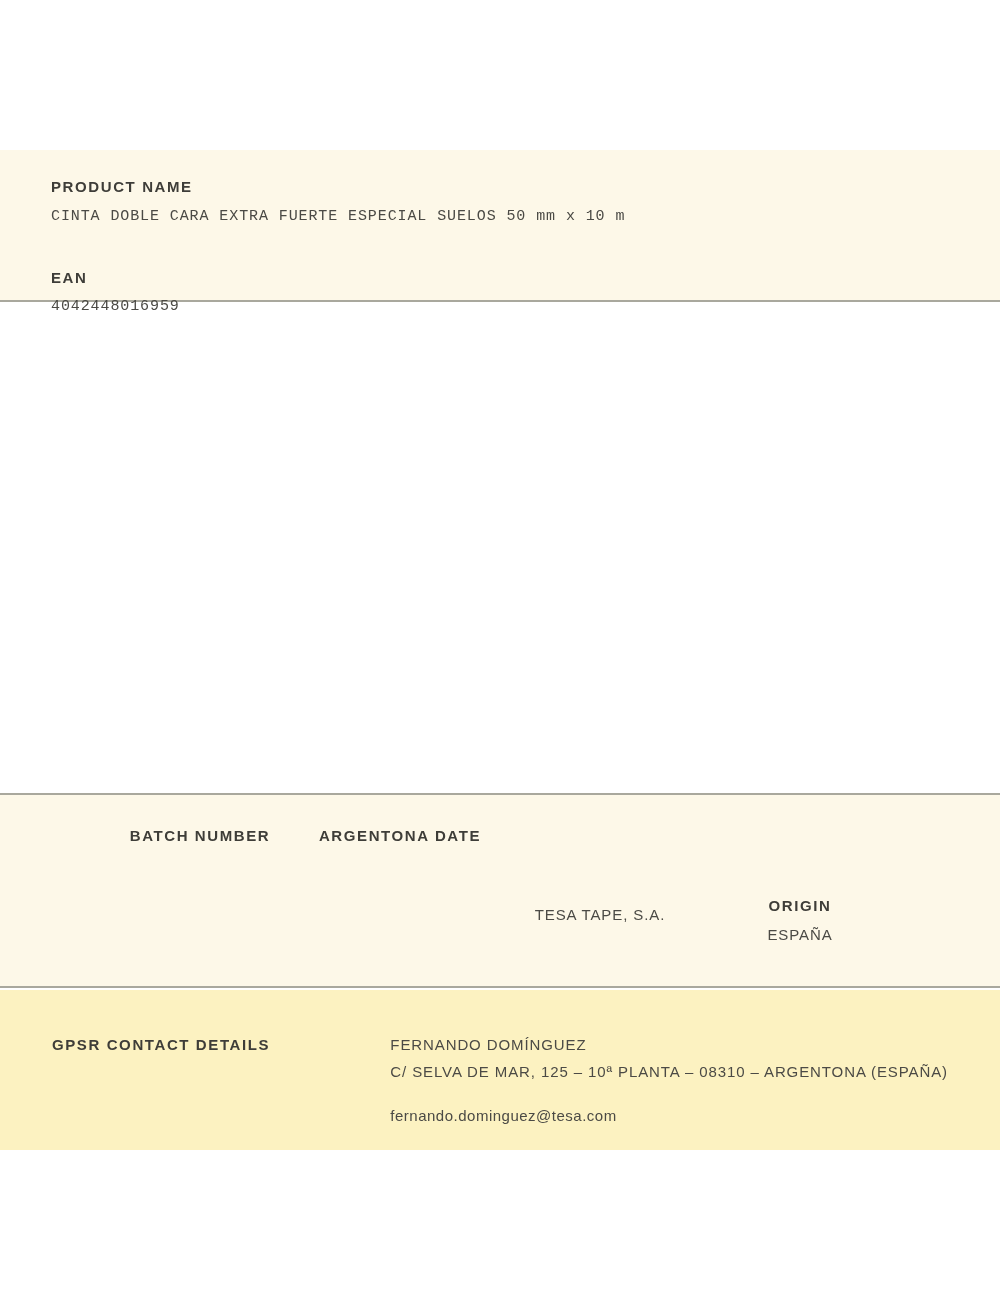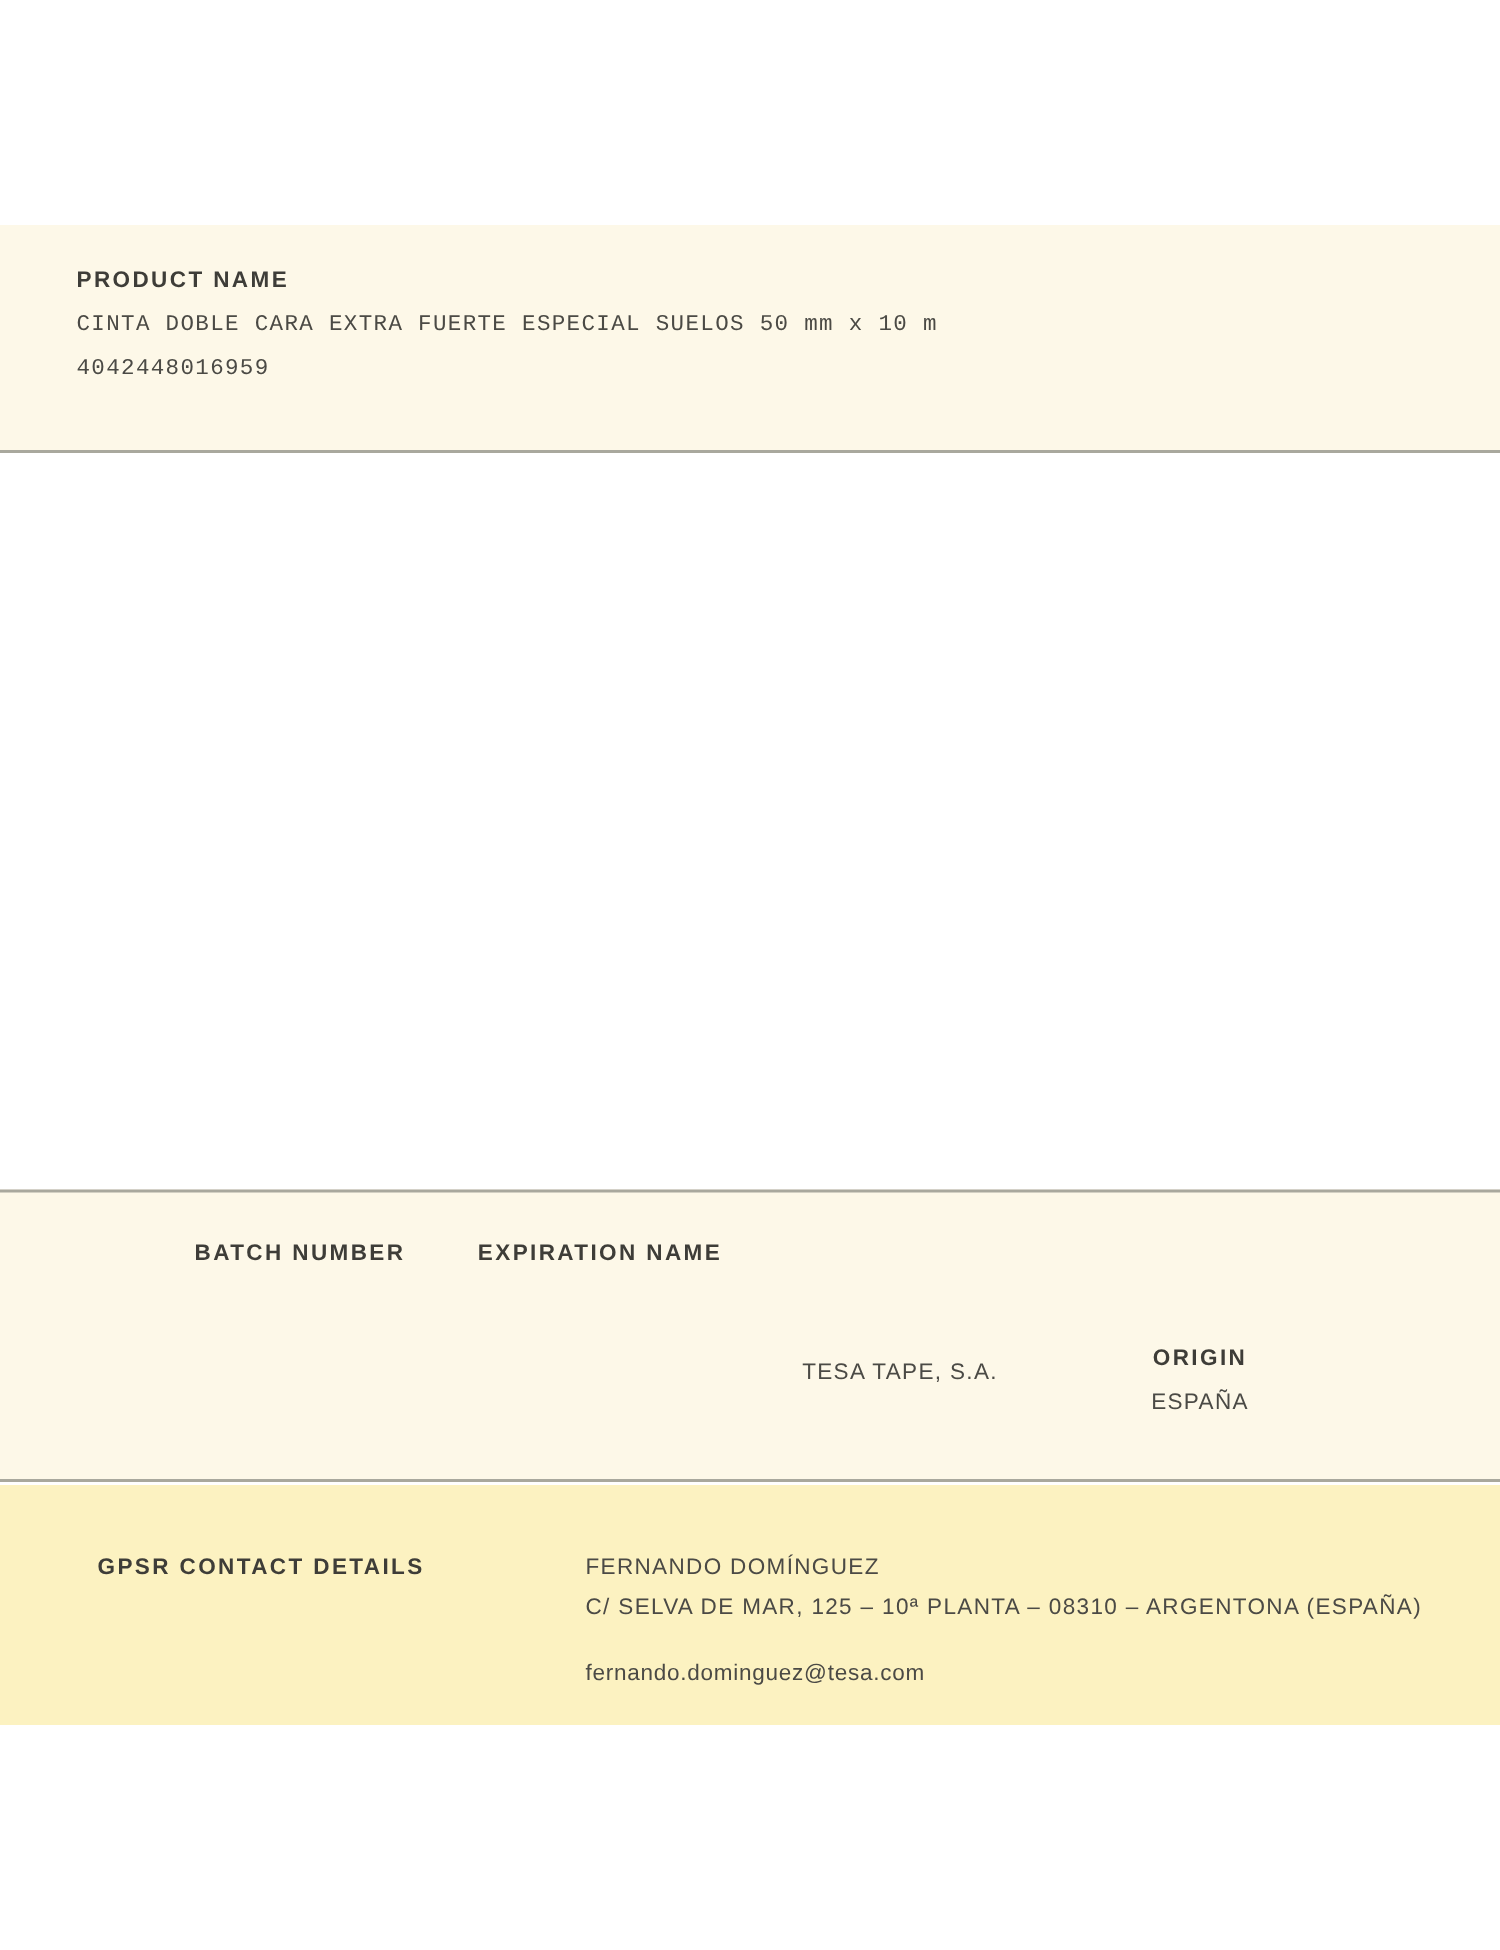--- a/index.html
+++ b/index.html
@@ -68,49 +68,50 @@
 
   
   .gpsr-section {
     position: absolute;
     left: 0; top: 990px;
     width: 1000px; height: 160px;
     background: var(--section-yellow);
   }
   .gpsr-label {
     position: absolute;
-    left: 65px; top: 45px;
+    left: 52px; top: 45px;
   }
   .gpsr-contact {
     position: absolute;
     right: 52px; top: 45px;
     text-align: left;
   }
   .gpsr-contact .contact-address { margin-top: 7px; }
   .gpsr-contact .contact-email { margin-top: 24px; letter-spacing: 0.5px; }
 </style>
 </head>
 <body>
 
 <div class="page">
 
   <section class="product-section">
     <div class="label">PRODUCT NAME</div>
     <div class="value">CINTA DOBLE CARA EXTRA FUERTE ESPECIAL SUELOS 50 mm x 10 m</div>
+    <div class="label ean-label">EAN</div>
     <div class="value ean-value">4042448016959</div>
   </section>
 
   <section class="batch-section">
     <div class="batch-grid">
       <div class="cell">
         <div class="label">BATCH NUMBER</div>
         <div class="value"></div>
       </div>
       <div class="cell">
-        <div class="label">EXPIRATION NAME</div>
+        <div class="label">ARGENTONA DATE</div>
         <div class="value"></div>
       </div>
       <div class="cell cell-row2">
         <div class="value">TESA TAPE, S.A.</div>
       </div>
       <div class="cell cell-row2">
         <div class="label">ORIGIN</div>
         <div class="value">ESPAÑA</div>
       </div>
     </div>

